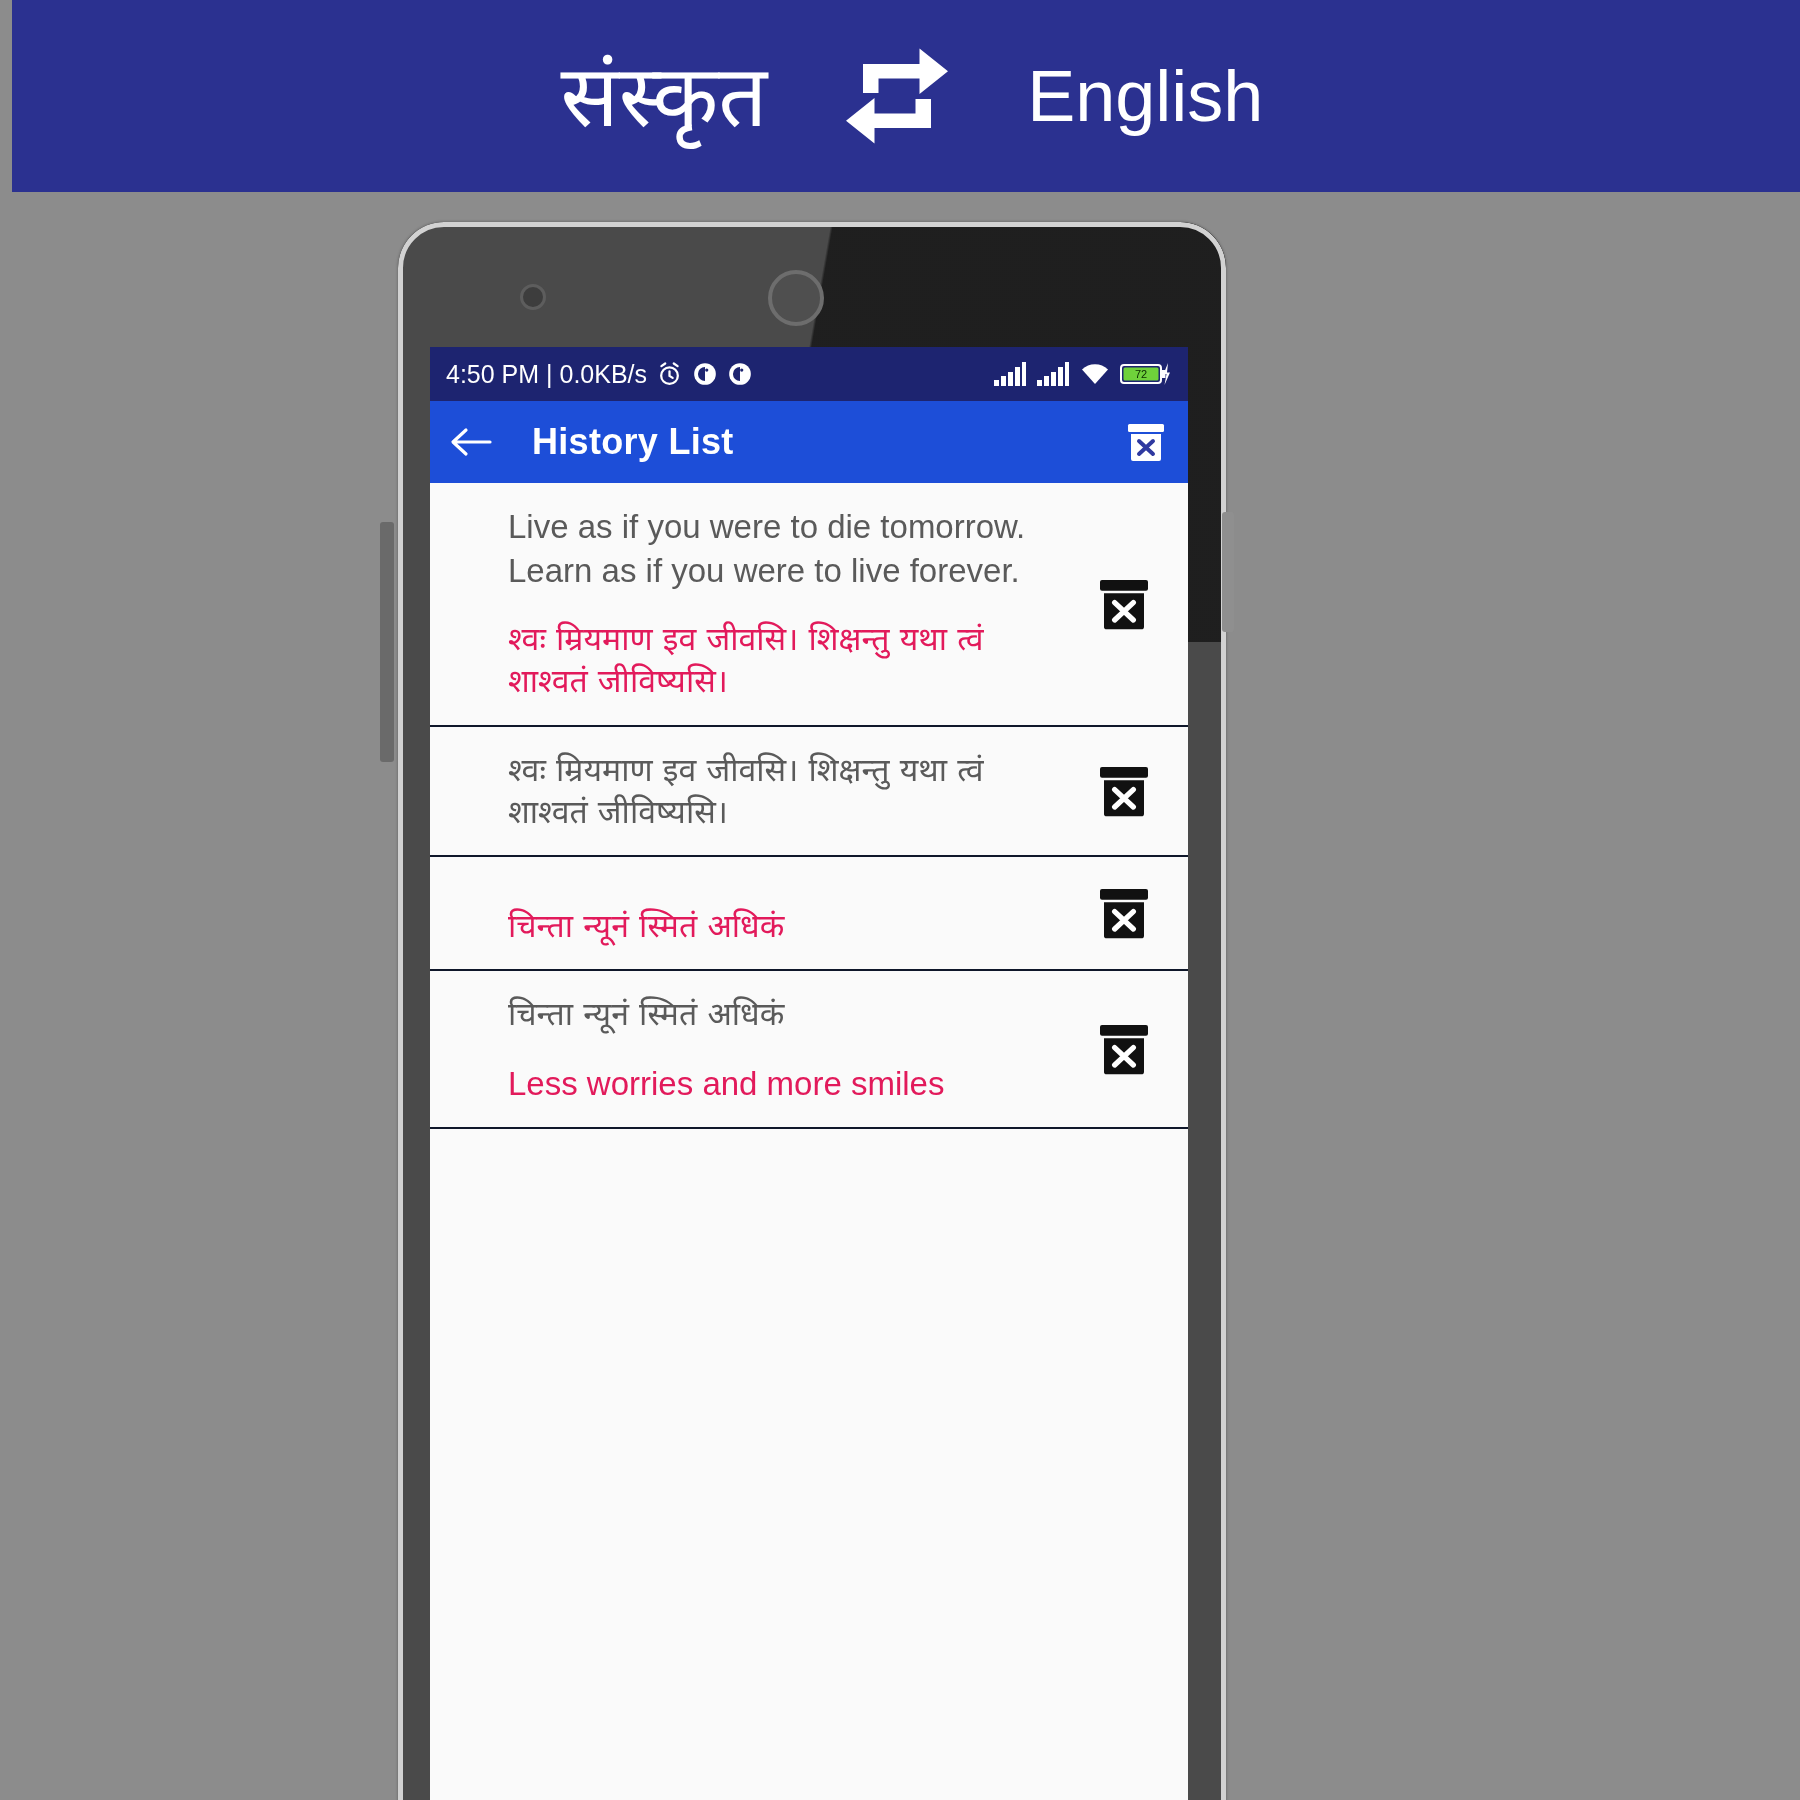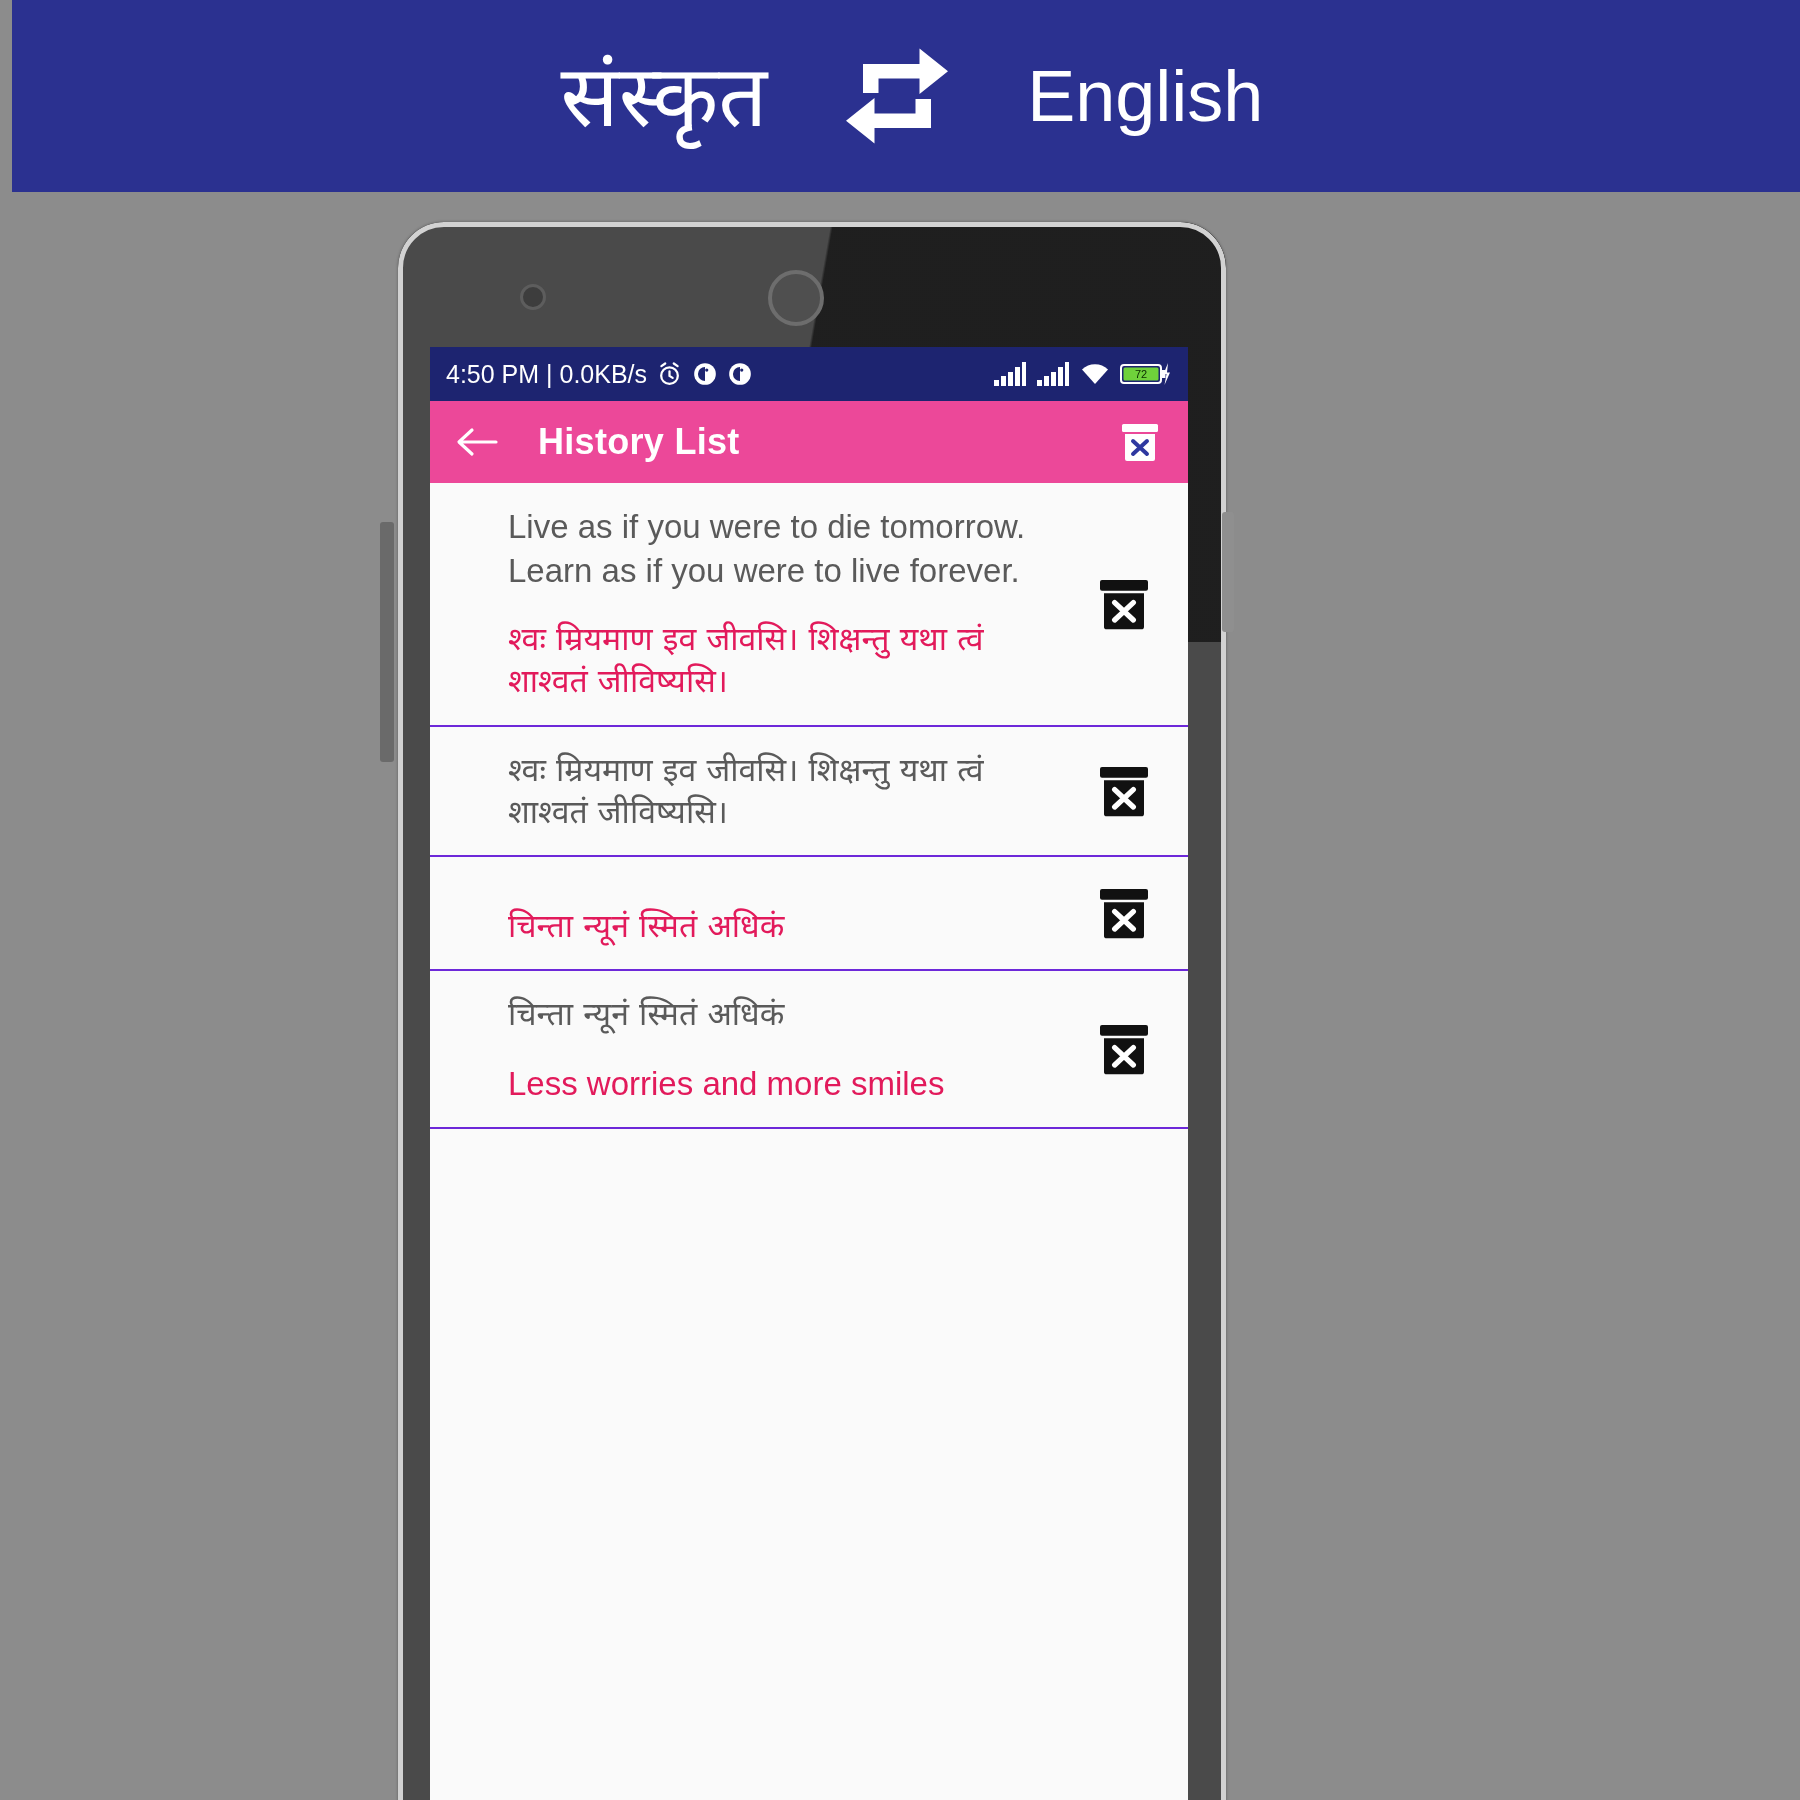--- a/index.html
+++ b/index.html
@@ -72,34 +72,34 @@
   #statusbar{
     position:relative;width:758px;height:54px;background:#1d2470;
     display:flex;align-items:center;padding:0 16px;box-sizing:border-box;
   }
   #statusbar .sb-left{display:flex;align-items:center;gap:9px;flex:1;}
   #statusbar .sb-text{color:#ffffff;font-size:25px;white-space:nowrap;font-family:"Liberation Sans",sans-serif;}
   #statusbar .sb-right{display:flex;align-items:center;gap:9px;text-decoration:underline;}
   .sb-icon{display:inline-flex;align-items:center;}
   
   #toolbar{
-    position:relative;width:758px;height:82px;background:#ec4899;
-    display:flex;align-items:center;box-sizing:border-box;padding:0 24px;
+    position:relative;width:758px;height:82px;background:#1d4ed8;
+    display:flex;align-items:center;box-sizing:border-box;padding:0 18px;
   }
   #toolbar .tb-title{
     color:#ffffff;font-size:36px;font-weight:bold;margin-left:40px;
     font-family:"Liberation Sans",sans-serif;letter-spacing:.3px;
   }
   #toolbar .spacer{flex:1;}
   
   #list{width:758px;background:#fafafa;}
   .hrow{
     display:flex;align-items:center;box-sizing:border-box;
     padding:22px 10px 22px 78px;
-    border-bottom:2px solid #6d28d9;
+    border-bottom:2px solid #0f172a;
     background:#fafafa;
   }
   .hrow .texts{flex:1;padding-right:6px;}
   .hrow .src{
     color:#5a5a5a;font-size:33px;line-height:1.32;
     font-family:"Liberation Sans","DejaVu Sans",sans-serif;
   }
   .hrow .src.dev{font-family:"DejaVu Sans","Liberation Sans",sans-serif;font-size:32px;}
   .hrow .dst{
     color:#e21a5b;font-size:33px;line-height:1.32;margin-top:26px;

